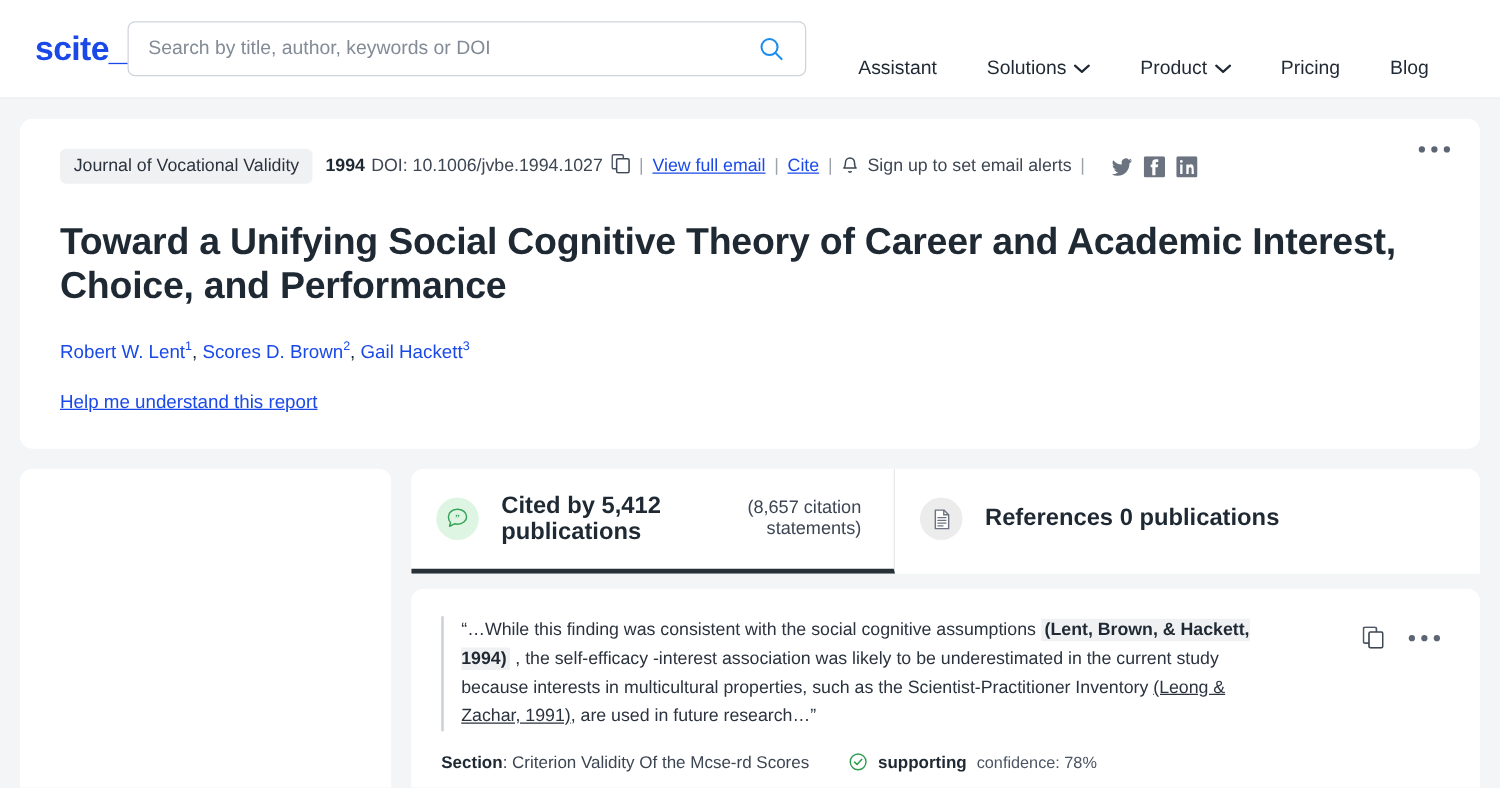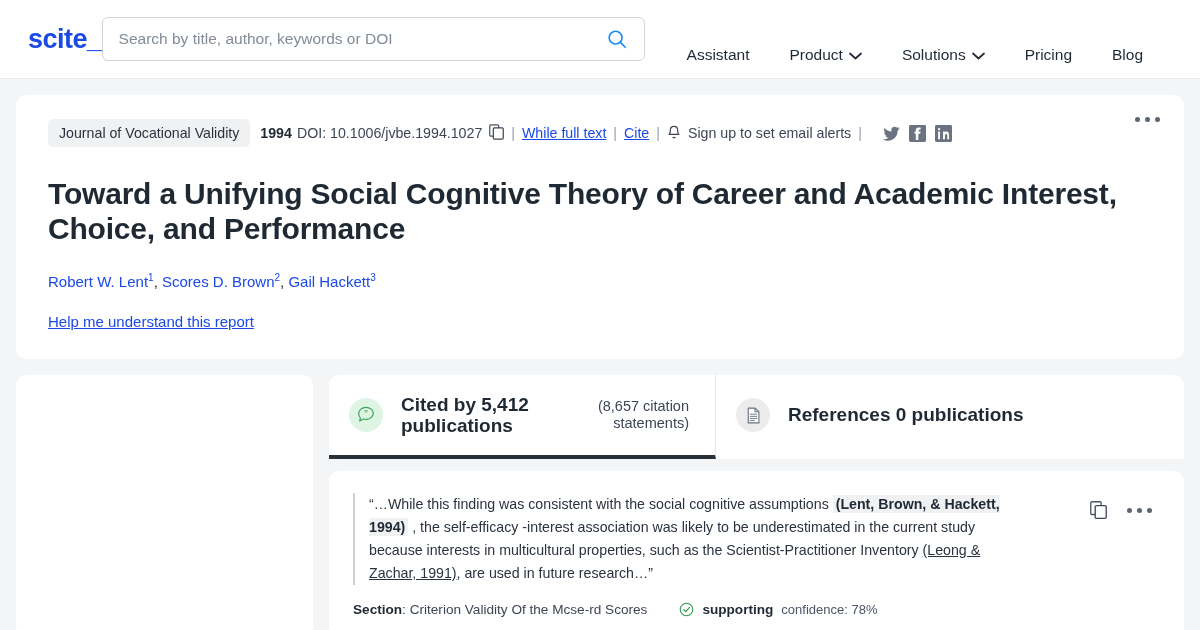--- a/index.html
+++ b/index.html
@@ -266,29 +266,29 @@
         <line x1="15.6" y1="15.6" x2="21" y2="21" stroke="#1a8cf0" stroke-width="1.8" stroke-linecap="round"></line>
       </svg>
     </button>
   </div>
 
   <div class="nav">
     <div class="nav-item">
       <span>Assistant</span>
     </div>
     <div class="nav-item">
-      <span>Product</span>
+      <span>Solutions</span>
       <span class="caret">
         <svg width="13" height="8" viewBox="0 0 13 8">
             <path d="M1 1.5 L6.5 6.5 L12 1.5" stroke="#1f2933" stroke-width="1.7" fill="none" stroke-linecap="round" stroke-linejoin="round"></path>
           </svg>
       </span>
     </div>
     <div class="nav-item">
-      <span>Solutions</span>
+      <span>Product</span>
       <span class="caret">
         <svg width="13" height="8" viewBox="0 0 13 8">
             <path d="M1 1.5 L6.5 6.5 L12 1.5" stroke="#1f2933" stroke-width="1.7" fill="none" stroke-linecap="round" stroke-linejoin="round"></path>
           </svg>
       </span>
     </div>
     <div class="nav-item">
       <span>Pricing</span>
     </div>
     <div class="nav-item">
@@ -311,21 +311,21 @@
       <span class="journal-chip">Journal of Vocational Validity</span>
       <span class="meta-year">1994</span>
       <span class="meta-doi">DOI: 10.1006/jvbe.1994.1027</span>
       <span>
         <svg width="15" height="16" viewBox="0 0 16 17" fill="none">
           <rect x="0.8" y="0.8" width="9.5" height="12" rx="1.2" stroke="#4b5563" stroke-width="1.3"></rect>
           <rect x="4.6" y="4.2" width="10.6" height="12" rx="1.2" fill="#fff" stroke="#3d4653" stroke-width="1.3"></rect>
         </svg>
       </span>
       <span class="sep">|</span>
-      <span class="meta-link">While full text</span>
+      <span class="meta-link">View full email</span>
       <span class="sep">|</span>
       <span class="meta-link">Cite</span>
       <span class="sep">|</span>
       <span style="margin-right:7px;display:inline-flex;">
         <svg width="14" height="16" viewBox="0 0 14 16" fill="none">
           <path d="M7 1.4c-2.1 0-3.6 1.6-3.6 3.6 0 3.4-1.3 4.4-1.3 4.4h9.8s-1.3-1-1.3-4.4c0-2-1.5-3.6-3.6-3.6z" stroke="#3d4653" stroke-width="1.2" fill="none" stroke-linejoin="round"></path>
           <path d="M5.8 11.9a1.3 1.3 0 0 0 2.4 0" stroke="#3d4653" stroke-width="1.2" fill="none"></path>
         </svg>
       </span>
       <span class="alerts-text">Sign up to set email alerts</span>

